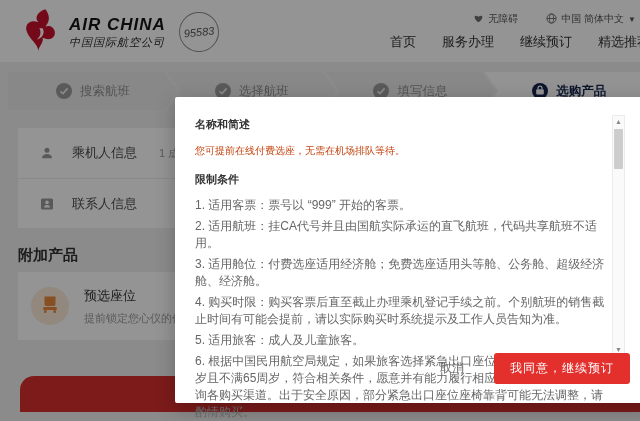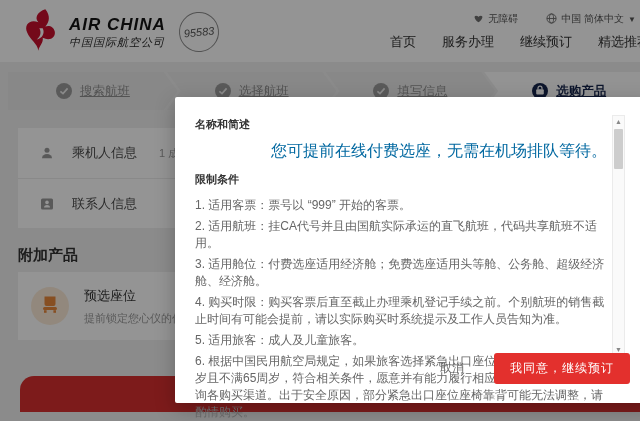--- a/index.html
+++ b/index.html
@@ -28,21 +28,20 @@
   .nav { position:absolute; top:33px; left:390px; display:flex; gap:26px; font-size:13px; color:#333; white-space:nowrap; }
   .nav-item { cursor:pointer; }
 
   
   .stepper { position:absolute; top:72px; left:8px; width:646px; height:38px; display:flex; z-index:1; }
   .step {
     flex:1 1 0; height:38px; background:#ebebeb;
     display:flex; align-items:center; justify-content:center; gap:8px;
     font-size:12.5px; color:#8f8f8f; margin-left:-11px;
     clip-path:polygon(0 0, calc(100% - 14px) 0, 100% 50%, calc(100% - 14px) 100%, 0 100%, 14px 50%);
-    text-decoration:underline;
   }
   .step:first-child { margin-left:0; clip-path:polygon(0 0, calc(100% - 14px) 0, 100% 50%, calc(100% - 14px) 100%, 0 100%); }
   .step.active { background:#fdfdfd; color:#16254C; font-weight:bold; }
   .step .st-icon { width:16px; height:16px; flex:0 0 16px; }
 
   
   .page-bg { position:absolute; top:110px; left:0; width:640px; height:311px; background:#f0f0f0; }
   .info-card { position:absolute; left:18px; top:128px; width:302px; height:100px; background:#fff; z-index:1; }
   .info-row { height:50px; display:flex; align-items:center; padding-left:22px; gap:18px; font-size:13px; color:#4a4a4a; cursor:pointer; }
   .info-row + .info-row { border-top:1px solid #ededed; }
@@ -56,21 +55,21 @@
   .seat-desc { font-size:11px; color:#999; margin-top:6px; }
   .bottom-bar { position:absolute; left:20px; top:376px; width:620px; height:36px; background:#D7302F; border-radius:14px 0 0 0; z-index:1; }
 
   
   .overlay { position:absolute; inset:0; background:rgba(0,0,0,0.42); z-index:5; }
 
   
   .modal { position:absolute; left:175px; top:97px; width:478px; height:306px; background:#fff; z-index:10; box-shadow:0 6px 20px rgba(0,0,0,0.25); border-radius:2px; }
   .modal-body { position:absolute; left:20px; top:20px; width:412px; }
   .m-h { font-size:11px; font-weight:bold; color:#333; margin:0 0 10px 0; }
-  .m-p { font-size:16px; color:#0369a1; margin:0 0 13px 0; line-height:17px;text-align:right; }
+  .m-p { font-size:10px; color:#c2410c; margin:0 0 13px 0; line-height:17px; }
   .m-items { margin:0; padding:0; list-style:none; }
   .m-items li { font-size:12px; color:#666; line-height:17px; margin-bottom:4px; }
 
   .scrollbar { position:absolute; left:437px; top:18px; width:13px; height:240px; background:#fafafa; border:1px solid #ebebeb; }
   .sb-arrow { position:absolute; left:0; width:11px; height:10px; display:flex; align-items:center; justify-content:center; font-size:7px; color:#888; cursor:pointer; }
   .sb-arrow.up { top:0; }
   .sb-arrow.down { bottom:0; }
   .sb-thumb { position:absolute; left:1px; top:13px; width:9px; height:40px; background:#cdcdcd; border-radius:1px; cursor:pointer; }
 
   .modal-footer { position:absolute; right:23px; top:256px; display:flex; align-items:center; gap:24px; }

